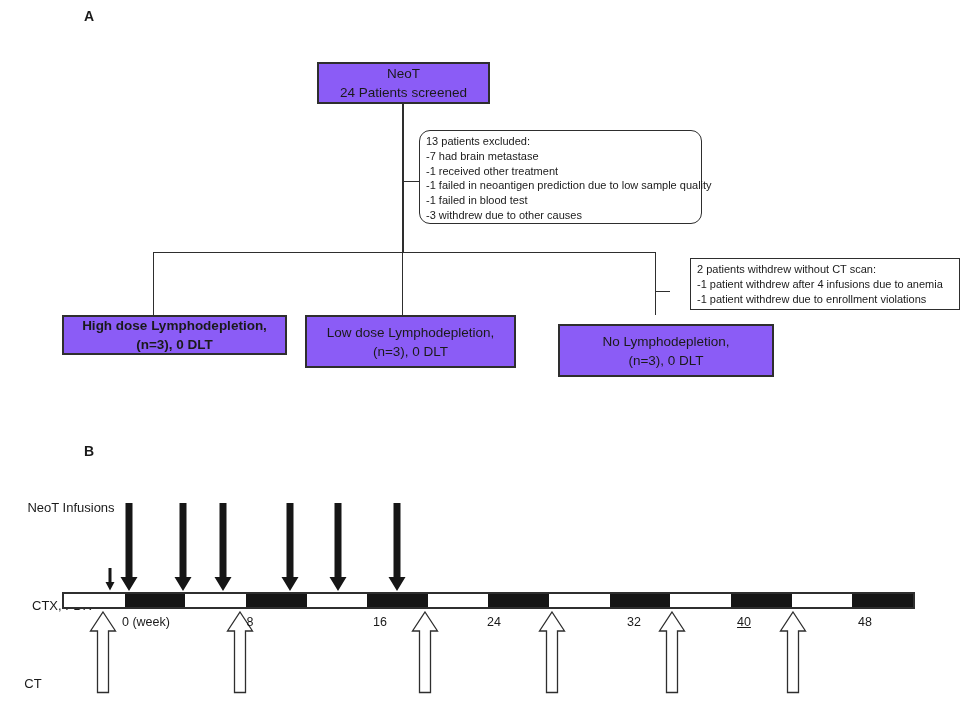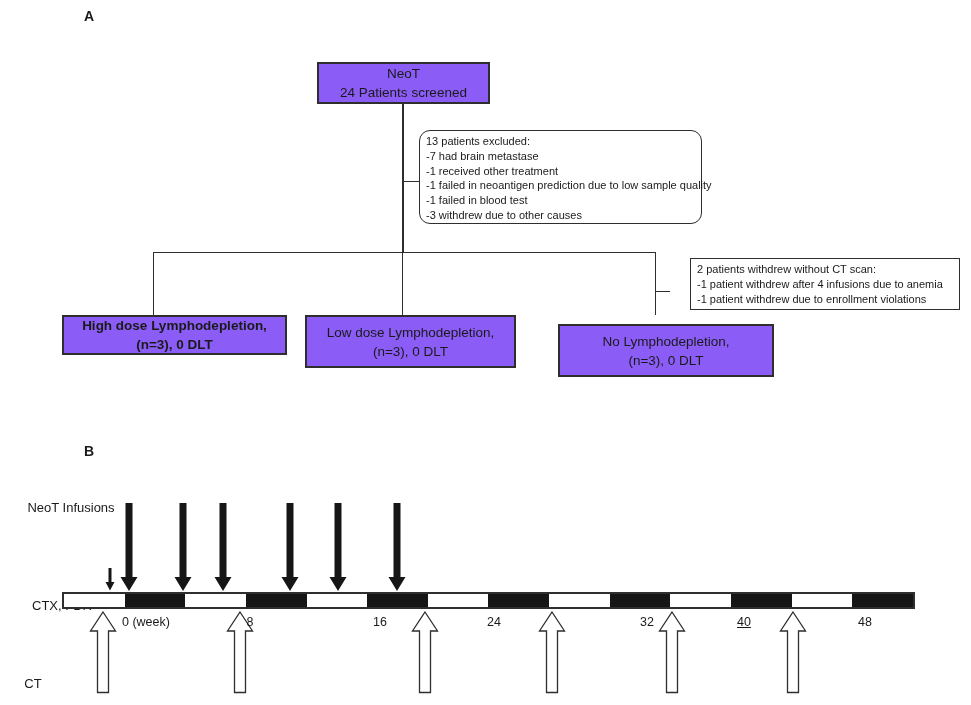--- a/index.html
+++ b/index.html
@@ -144,18 +144,18 @@
       </svg>
       <svg width="28" height="83" class="arrow-svg" style="left: 779px; top: 611px;">
         <polygon points="14,1 26.5,20 19.5,20 19.5,81.5 8.5,81.5 8.5,20 1.5,20" fill="#ffffff" stroke="#2e2e2e" stroke-width="1.3"></polygon>
       </svg>
     </div>
   <div id="week-labels">
       <div class="week-label" style="left: 122px;">0 (week)</div>
       <div class="week-label" style="left: 225px; width: 50px; text-align: center;">8</div>
       <div class="week-label" style="left: 355px; width: 50px; text-align: center;">16</div>
       <div class="week-label" style="left: 469px; width: 50px; text-align: center;">24</div>
-      <div class="week-label" style="left: 622px; width: 50px; text-align: center;">32</div>
+      <div class="week-label" style="left: 591px; width: 50px; text-align: right;">32</div>
       <div class="week-label" style="left: 719px; width: 50px; text-align: center; text-decoration: underline;">40</div>
       <div class="week-label" style="left: 840px; width: 50px; text-align: center;">48</div>
     </div>
 
 </div>
 
 </body></html>

